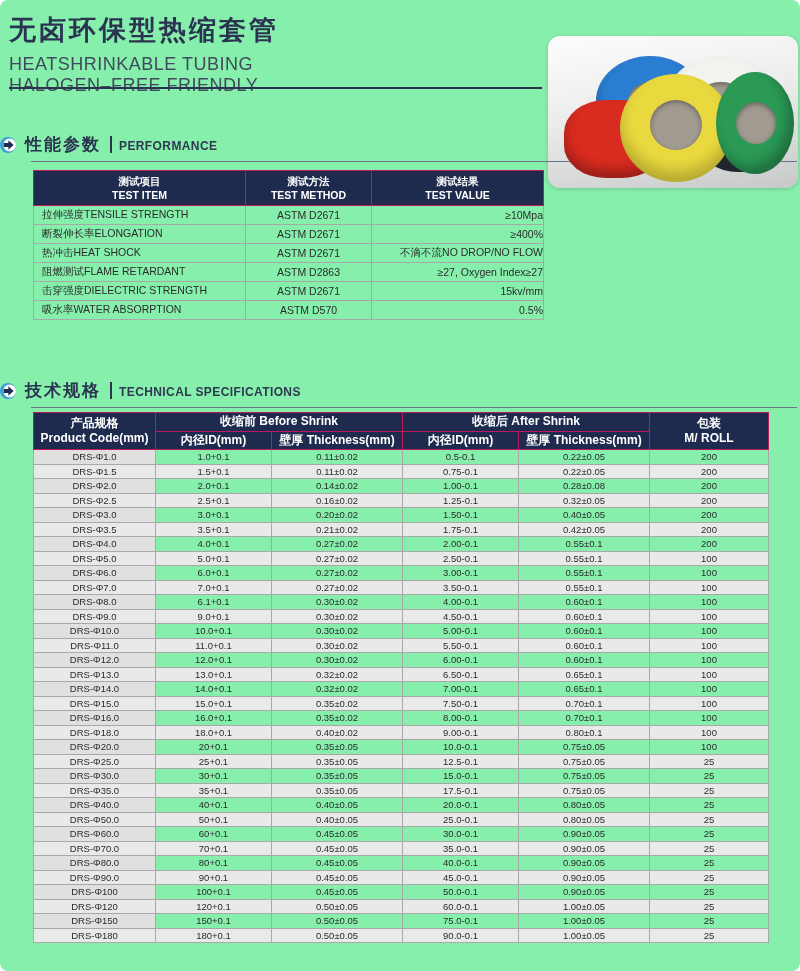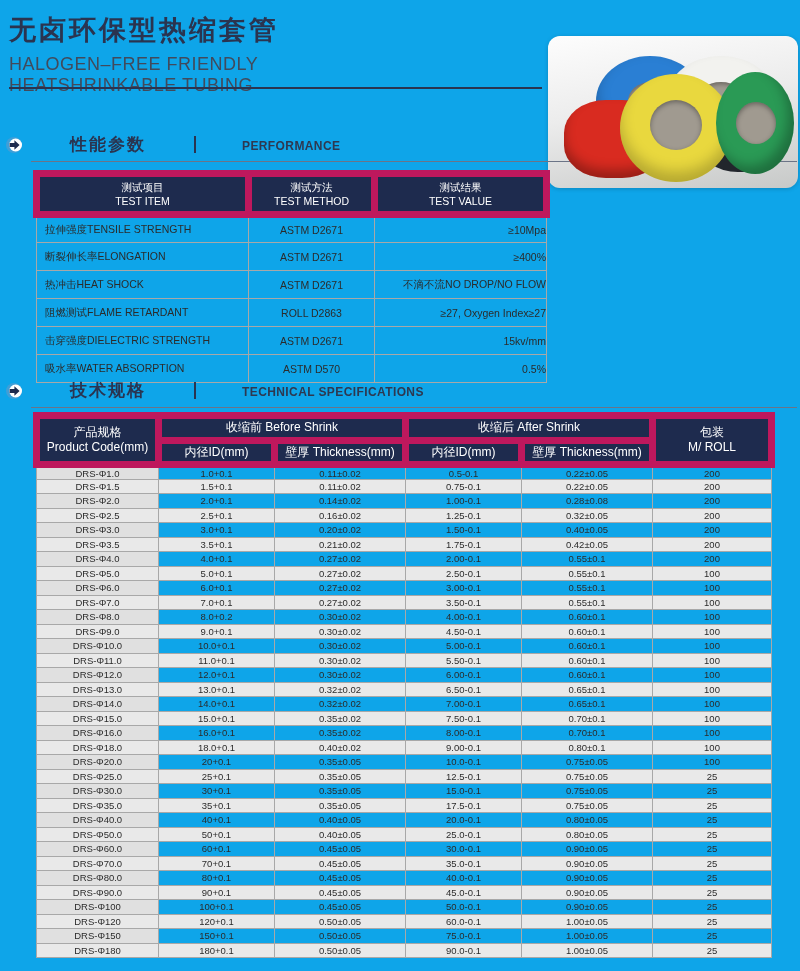--- a/index.html
+++ b/index.html
@@ -1,17 +1,17 @@
 <!DOCTYPE html>
 <html><head>
 <meta charset="utf-8">
 <style>
   * { margin:0; padding:0; box-sizing:border-box; }
   body { background:#ffffff; font-family:"Liberation Sans", sans-serif; }
-  .page { position:relative; width:800px; height:971px; background:#0ea5e9; overflow:hidden; }
+  .page { position:relative; width:800px; height:971px; background:#86efac; overflow:hidden;border-radius:8px; }
 
   
   .doc-header { position:absolute; left:9px; top:12px; }
   .title-cn { font-size:27px; font-weight:bold; color:#2a3450; letter-spacing:3px; }
   .title-en { margin-top:6px; font-size:18px; color:#414a5c; line-height:1.18; letter-spacing:0.5px; }
   .title-rule { position:absolute; left:9px; top:87px; width:533px; height:2px; background:#2a3450; }
 
   
   .photo { position:absolute; left:548px; top:36px; width:250px; height:152px; border-radius:12px;
            background:linear-gradient(170deg,#fdfdfd 0%,#ececec 45%,#c7c9c8 100%);
@@ -19,57 +19,57 @@
   .roll { position:absolute; border-radius:50%; }
   .core { position:absolute; border-radius:50%; background:#a09a90; box-shadow:inset 0 2px 5px rgba(0,0,0,.35); }
   .roll-blue  { left:48px; top:20px; width:108px; height:90px; background:#2a7fd4; box-shadow:inset 0 -8px 14px rgba(0,0,0,.25); z-index:1; }
   .roll-red   { left:16px; top:64px; width:100px; height:78px; background:#d92b20; border-radius:42%; box-shadow:inset 0 -8px 12px rgba(0,0,0,.3); z-index:2; }
   .roll-white { left:118px; top:20px; width:110px; height:88px; background:#f2f2ef; box-shadow:inset 0 -8px 12px rgba(0,0,0,.18); z-index:1; }
   .roll-black { left:152px; top:78px; width:84px; height:58px; background:#22262c; border-radius:45%; z-index:2; }
   .roll-yellow{ left:72px; top:38px; width:112px; height:108px; background:#e9d83e; box-shadow:inset 0 -10px 14px rgba(0,0,0,.22); z-index:3; }
   .roll-green { left:168px; top:36px; width:78px; height:102px; background:#2a9a55; box-shadow:inset -6px -8px 12px rgba(0,0,0,.28); z-index:3; }
 
   
-  .section-head { position:absolute; left:6px; display:flex; align-items:center;gap:39px; }
+  .section-head { position:absolute; left:0; display:flex; align-items:center; }
   .section-head .icon { width:16px; height:16px; margin-right:9px; flex:0 0 auto; }
   .sec-cn { font-size:17px; font-weight:bold; color:#2a3450; letter-spacing:2px; }
   .sec-bar { width:2px; height:17px; background:#2a3450; margin:0 7px 0 9px; }
   .sec-en { font-size:12px; font-weight:bold; color:#2e3850; letter-spacing:0.4px; padding-top:3px; }
   .sec-rule { position:absolute; height:1px; background:#6b7487; left:31px; width:766px; }
 
   
   table { border-collapse:collapse; position:absolute; table-layout:fixed; }
-  th { background:#1e2b4e; color:#ffffff; font-weight:normal; border:7px solid #be185d; }
+  th { background:#1e2b4e; color:#ffffff; font-weight:bold; border:1px solid #be185d; }
   td { border:1px solid #a8a8a8; color:#2b2b2b; }
 
   
   .perf-table { left:33px; top:170px; width:510px; }
   .perf-table th { font-size:10.5px; padding:3px 0; line-height:1.35; }
-  .perf-table td { font-size:10.5px; height:28px; padding:1px 0; }
+  .perf-table td { font-size:10.5px; height:19px; padding:1px 0; }
   .perf-table td:nth-child(1){ text-align:left; padding-left:8px; }
   .perf-table td:nth-child(2){ text-align:center; }
   .perf-table td:nth-child(3){ text-align:right; padding-left:12px; }
 
   
   .spec-table { left:33px; top:412px; width:735px; }
   .spec-table th { font-size:12px; padding:1px 0; line-height:1.3; }
   .spec-table td { font-size:9.5px; height:14.5px; line-height:1; text-align:center; padding:0; }
   .spec-table tbody tr:nth-child(even) td { background:#e9e9e9; }
   .spec-table tbody td:first-child { background:#e0e0e0; }
 </style>
 </head>
 <body>
 
 <div class="page">
 
   <div class="doc-header">
     <div class="title-cn">无卤环保型热缩套管</div>
     <div class="title-en">
+      <div>HEATSHRINKABLE TUBING</div>
       <div>HALOGEN–FREE FRIENDLY</div>
-      <div>HEATSHRINKABLE TUBING</div>
     </div>
   </div>
   <div class="title-rule"></div>
 
   <div class="photo">
     <div class="roll roll-blue">
         <div class="core" style="left:32px;top:26px;width:46px;height:38px;"></div>
       </div>
     <div class="roll roll-white">
         <div class="core" style="left:30px;top:26px;width:50px;height:38px;"></div>
@@ -129,21 +129,21 @@
           <td>ASTM D2671</td>
           <td>≥400%</td>
         </tr>
         <tr>
           <td>热冲击HEAT SHOCK</td>
           <td>ASTM D2671</td>
           <td>不滴不流NO DROP/NO FLOW</td>
         </tr>
         <tr>
           <td>阻燃测试FLAME RETARDANT</td>
-          <td>ROLL D2863</td>
+          <td>ASTM D2863</td>
           <td>≥27, Oxygen Index≥27</td>
         </tr>
         <tr>
           <td>击穿强度DIELECTRIC STRENGTH</td>
           <td>ASTM D2671</td>
           <td>15kv/mm</td>
         </tr>
         <tr>
           <td>吸水率WATER ABSORPTION</td>
           <td>ASTM D570</td>
@@ -269,21 +269,21 @@
         <tr>
           <td>DRS-Φ7.0</td>
           <td>7.0+0.1</td>
           <td>0.27±0.02</td>
           <td>3.50-0.1</td>
           <td>0.55±0.1</td>
           <td>100</td>
         </tr>
         <tr>
           <td>DRS-Φ8.0</td>
-          <td>8.0+0.2</td>
+          <td>6.1+0.1</td>
           <td>0.30±0.02</td>
           <td>4.00-0.1</td>
           <td>0.60±0.1</td>
           <td>100</td>
         </tr>
         <tr>
           <td>DRS-Φ9.0</td>
           <td>9.0+0.1</td>
           <td>0.30±0.02</td>
           <td>4.50-0.1</td>

